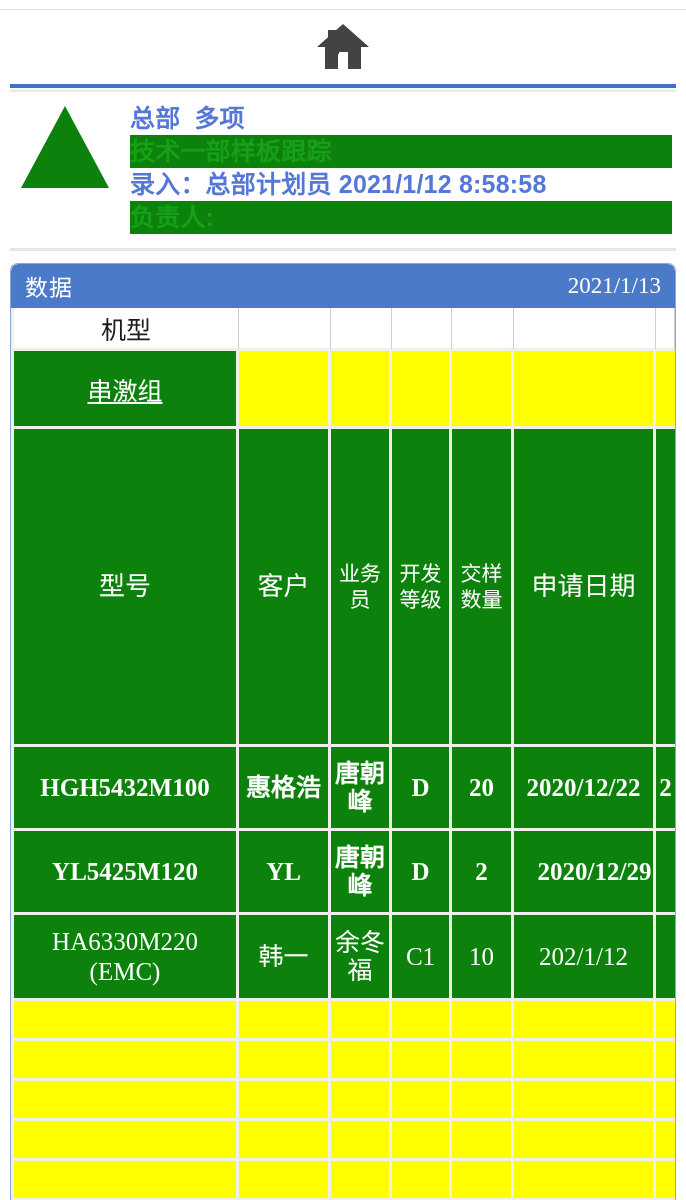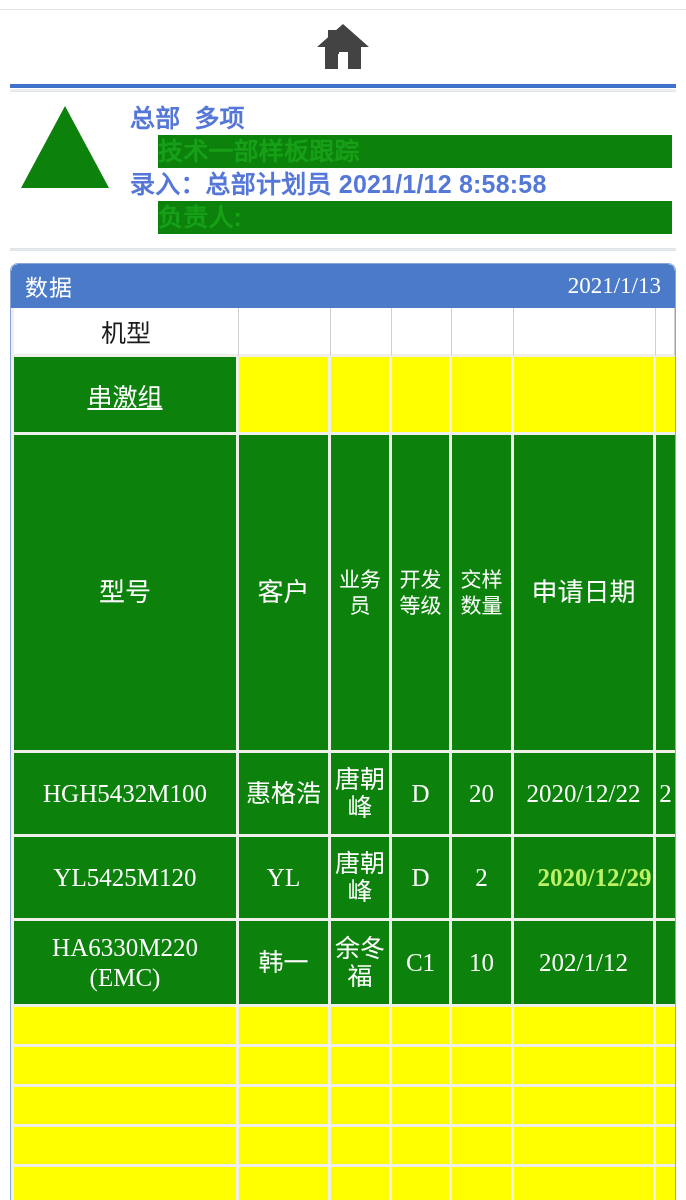--- a/index.html
+++ b/index.html
@@ -151,70 +151,70 @@
   .grid td {
     border-right: 3px solid #f0f0ea;
     border-bottom: 3px solid #f0f0ea;
     padding: 0;
     vertical-align: middle;
     text-align: center;
     overflow: hidden;
   }
   .grid tr td:first-child { border-left: 3px solid #f0f0ea; }
 
-  .r-white td { background: #ffffff; height: 49px; margin-left: 6px; }
+  .r-white td { background: #ffffff; height: 43px; margin-left: 6px; }
   .cell-machine {
     font-size: 25px;
     color: #1b1b1b;
     font-weight: 500;
     border-right: 1px solid #cfcfcf !important;
   }
   .r-white td.blankw { border-right: 1px solid #cfcfcf !important; }
 
   .r-group td { height: 78px; }
   .cell-group {
     background: #0c820c !important;
     color: #ffffff;
     font-size: 25px;
     font-weight: 500;
     text-decoration: underline;
   }
   .yellow { background: #ffff00 !important; }
-  .green  { background: #0c820c !important; color:#ffffff;margin-left:28px; }
+  .green  { background: #0c820c !important; color:#ffffff; }
 
   
   .r-colhead td { height: 318px; }
   .colhead {
     background: #0c820c !important;
     color: #ffffff;
     font-size: 26px;
     line-height: 1.22;
     font-weight: 400;
     padding: 0 3px;
     margin-left: 32px;
   }
   .colhead.narrow { font-size: 21px; }
 
   
-  .r-data td { height: 84px; }
+  .r-data td { height: 84px; font-weight: bold; }
   .r-data3 td { height: 86px; }
   .cell-data {
     background: #0c820c !important;
     color: #ffffff;
     font-family: "Liberation Serif", "DejaVu Serif", serif;
     font-size: 25px;
     line-height: 1.2;
     padding: 0 2px;
   }
   .cell-data.cjk {
     font-family: "Liberation Sans", "DejaVu Sans", sans-serif;
     font-size: 25px;
     line-height: 1.1;
   }
-  .cell-data.overdue { color: #bef264; font-weight: bold; padding-left: 22px; }
+  .cell-data.overdue { color: #ffffff; font-weight: bold; padding-left: 22px; }
 
   
   .r-empty td { height: 40px; background: #ffff00; }
 
   .cut { border-right: none !important; }
 </style>
 </head>
 <body>
 
 <div id="app">

